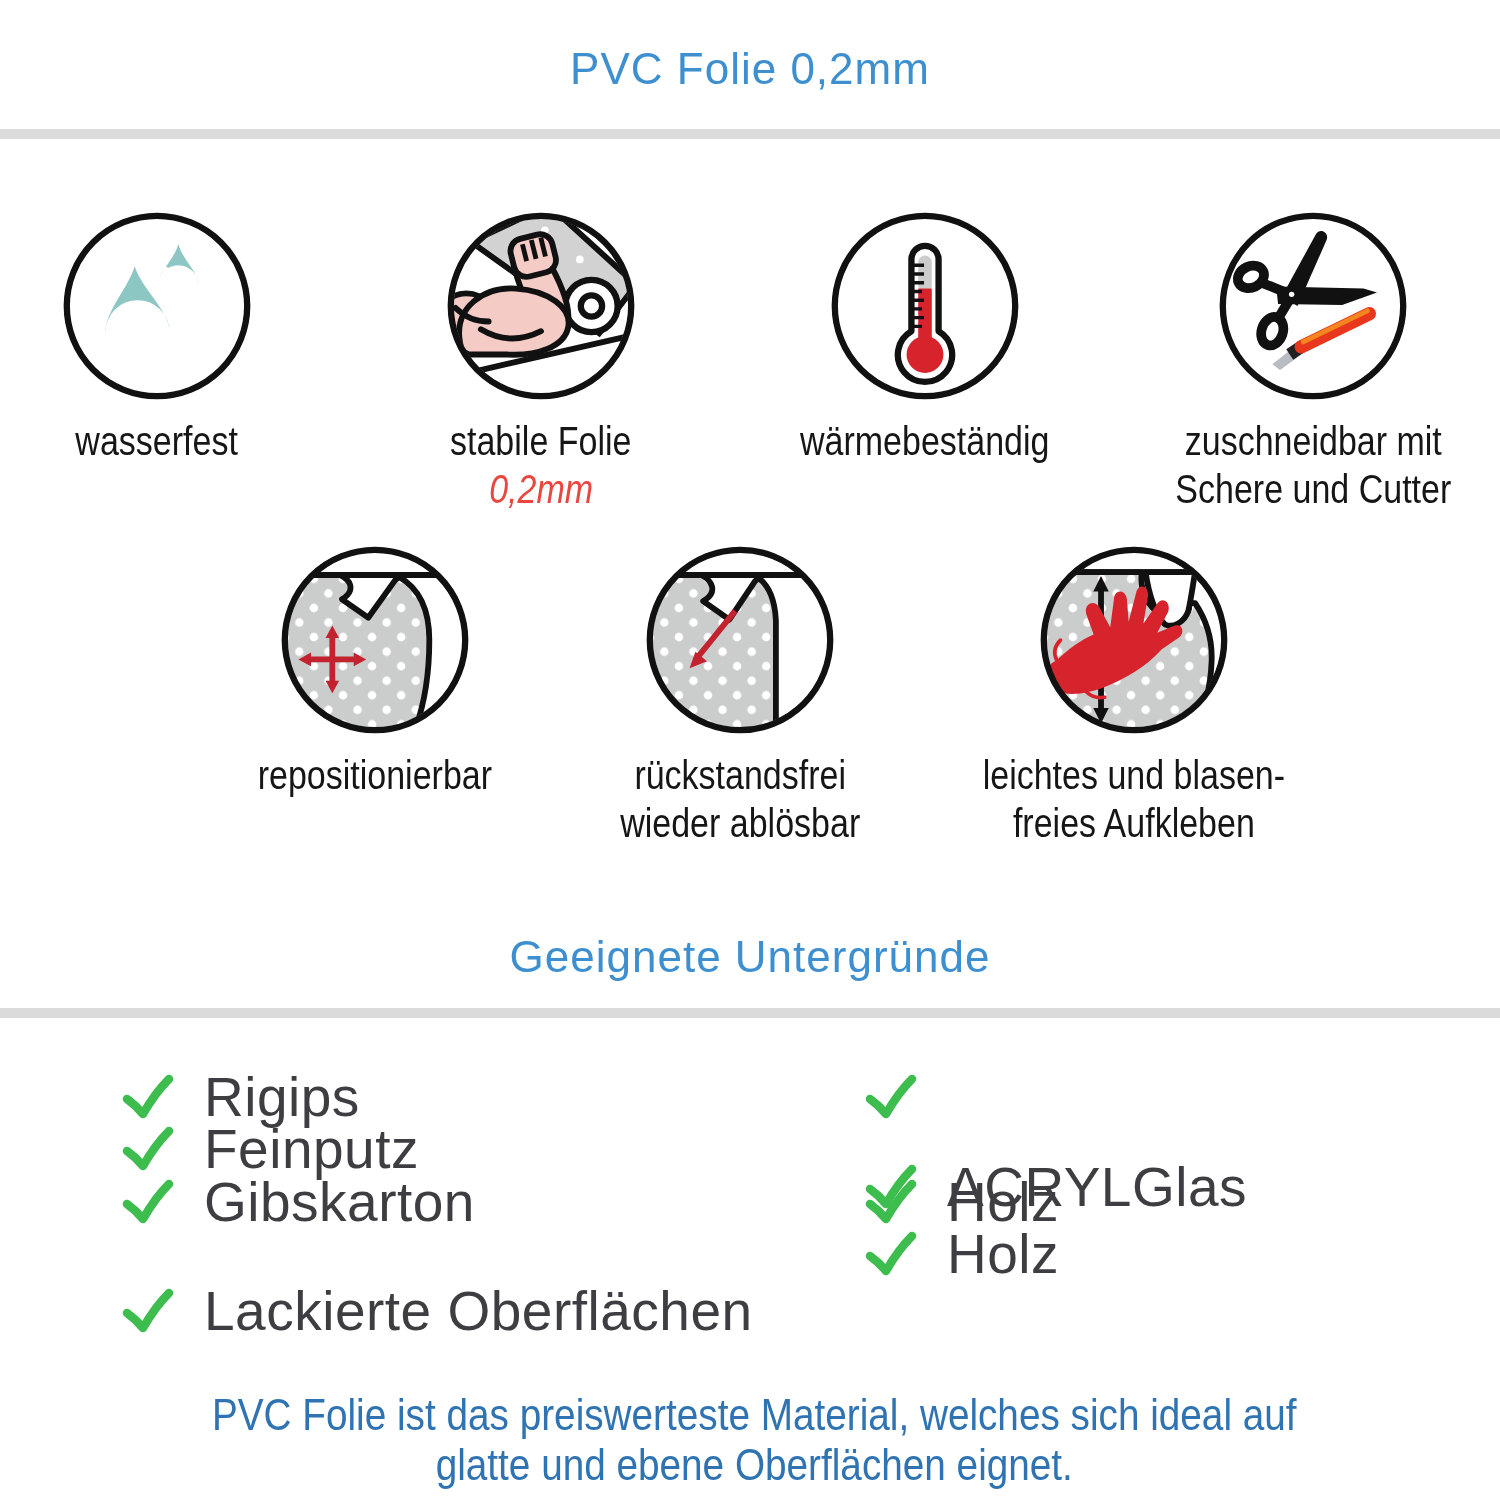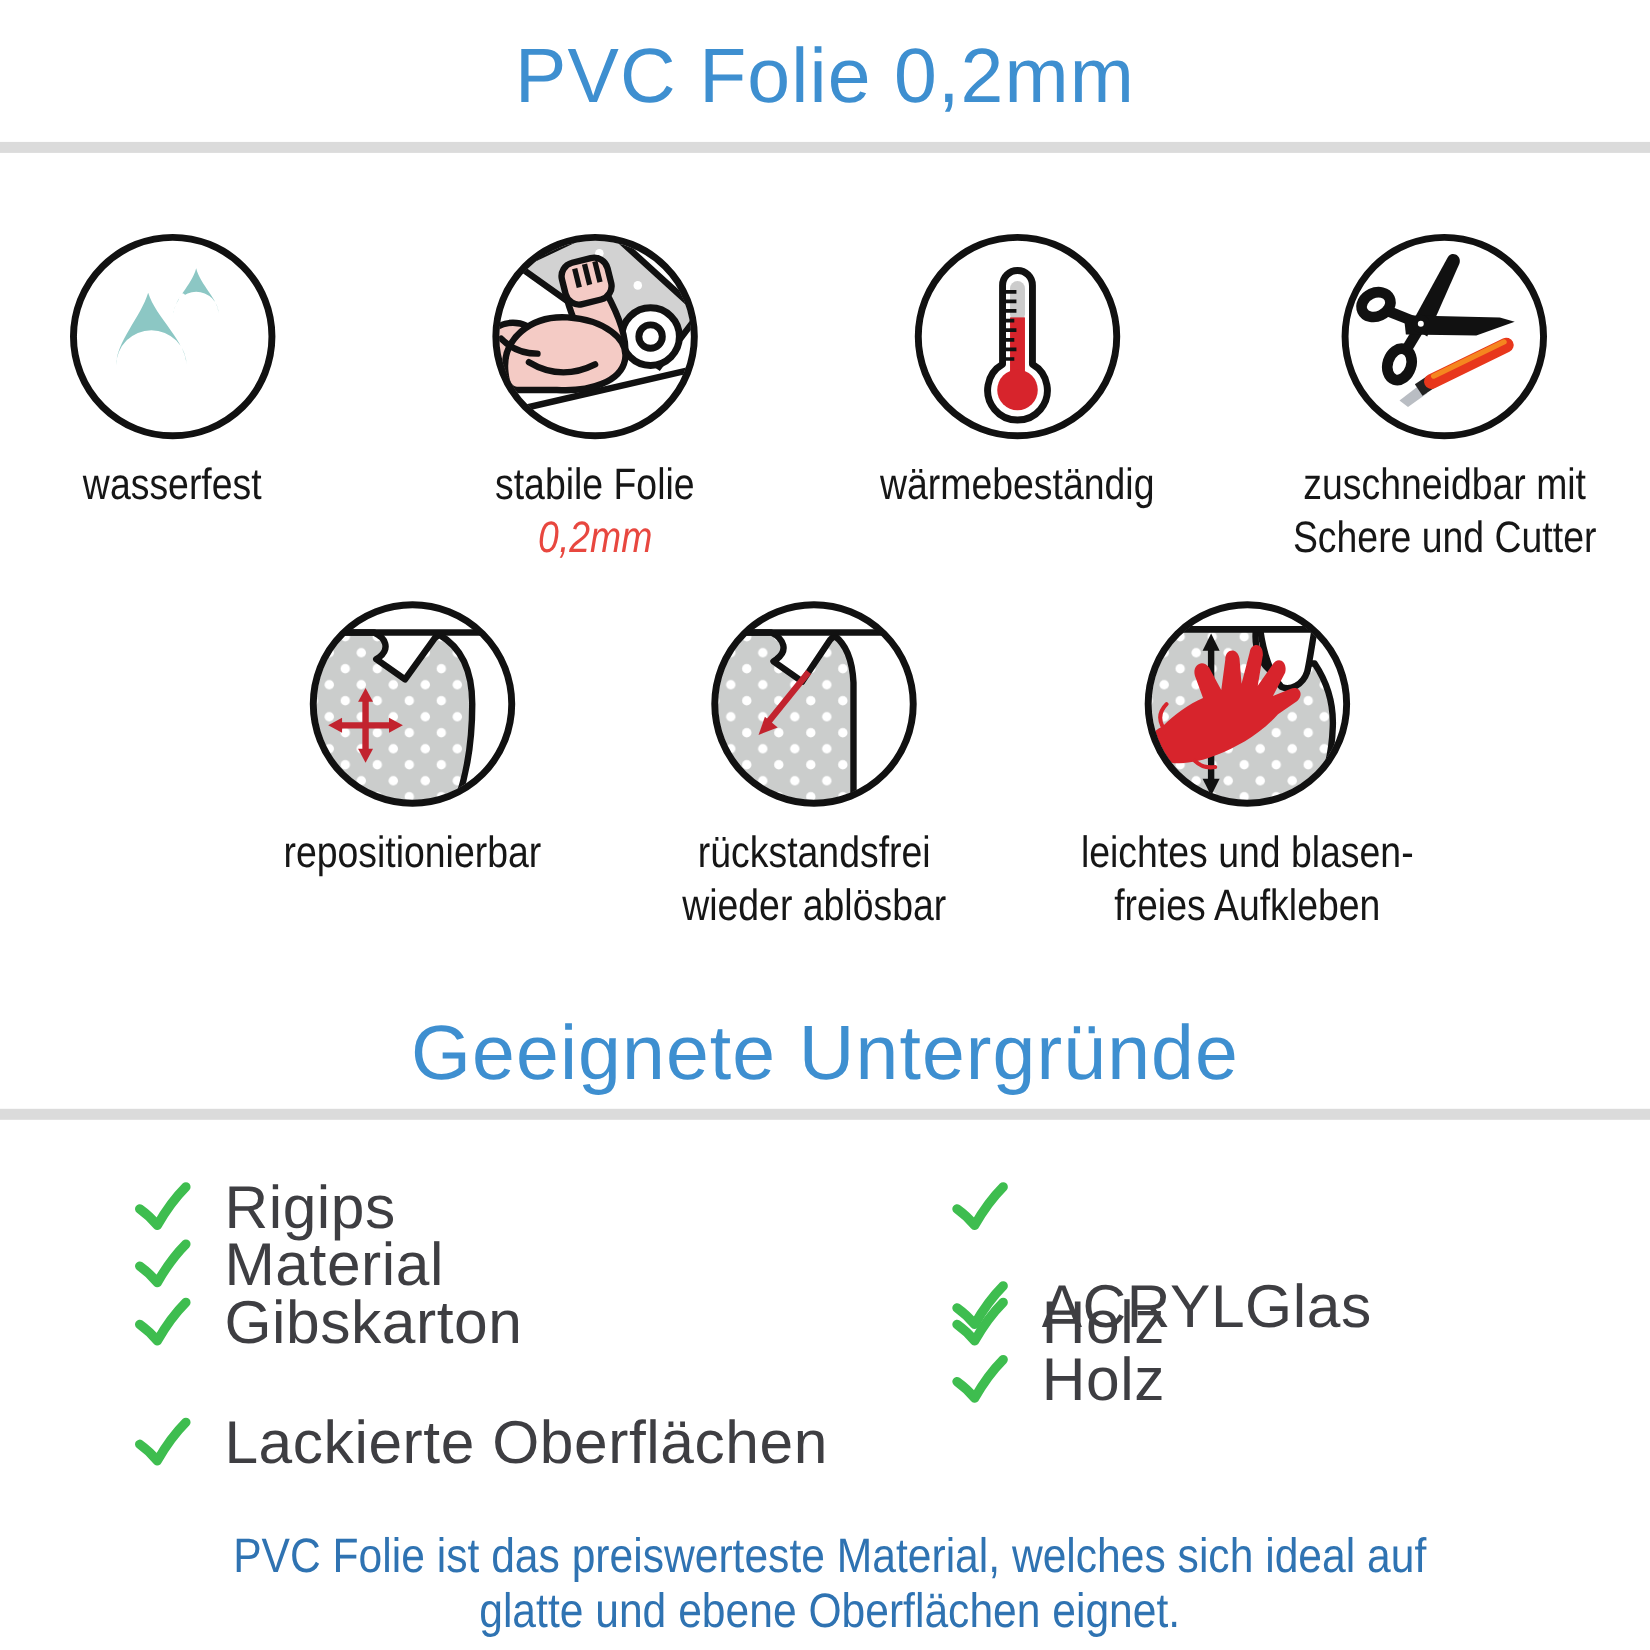--- a/index.html
+++ b/index.html
@@ -1,19 +1,19 @@
 <!DOCTYPE html>
 <html><head>
 <meta charset="utf-8">
 <style>
   html,body{margin:0;padding:0;background:#fff;}
   #canvas{position:relative;width:1500px;height:1500px;background:#fff;overflow:hidden;
           font-family:"Liberation Sans",sans-serif;}
   .h-blue{position:absolute;left:0;width:1500px;text-align:center;color:#3E8FD0;
-          font-size:70px;line-height:66px;font-weight:400;letter-spacing:1px;}
+          font-size:44px;line-height:66px;font-weight:400;letter-spacing:1px;}
   .gray-bar{position:absolute;left:0;width:1500px;height:10px;background:#DBDBDB;}
   .feat{position:absolute;width:374px;text-align:center;}
   .feat svg.badge{display:block;margin:0 auto;}
   .feat-label{display:block;margin-top:14px;font-size:40px;line-height:48px;color:#161616;}
   .feat-label>span{display:inline-block;white-space:pre-line;transform:scaleX(0.85);}
   .feat-sub{display:block;font-size:40px;line-height:48px;color:#E8473F;font-style:italic;}
   .feat-sub>span{display:inline-block;transform:scaleX(0.85);}
   .check-row{position:absolute;display:flex;align-items:center;gap:30px;height:54px;}
   .check-row .txt{font-size:55px;color:#3E3E42;letter-spacing:0.5px;white-space:nowrap;}
   .check-row svg{flex:0 0 auto;}
@@ -204,21 +204,21 @@
   <div class="check-row" style="left:122px;top:1070px">
     <svg width="52" height="46" viewBox="0 0 52 46">
         <path d="M5,25 C12,30 17,35 21,40 C29,26 39,13 47,5" stroke="#3EBD4F" stroke-width="8.5" fill="none" stroke-linecap="round" stroke-linejoin="round"></path>
       </svg>
     <span class="txt">Rigips</span>
   </div>
   <div class="check-row" style="left:122px;top:1122px">
     <svg width="52" height="46" viewBox="0 0 52 46">
         <path d="M5,25 C12,30 17,35 21,40 C29,26 39,13 47,5" stroke="#3EBD4F" stroke-width="8.5" fill="none" stroke-linecap="round" stroke-linejoin="round"></path>
       </svg>
-    <span class="txt">Material</span>
+    <span class="txt">Feinputz</span>
   </div>
   <div class="check-row" style="left:122px;top:1175px">
     <svg width="52" height="46" viewBox="0 0 52 46">
         <path d="M5,25 C12,30 17,35 21,40 C29,26 39,13 47,5" stroke="#3EBD4F" stroke-width="8.5" fill="none" stroke-linecap="round" stroke-linejoin="round"></path>
       </svg>
     <span class="txt">Gibskarton</span>
   </div>
   <div class="check-row" style="left:122px;top:1284px">
     <svg width="52" height="46" viewBox="0 0 52 46">
         <path d="M5,25 C12,30 17,35 21,40 C29,26 39,13 47,5" stroke="#3EBD4F" stroke-width="8.5" fill="none" stroke-linecap="round" stroke-linejoin="round"></path>

